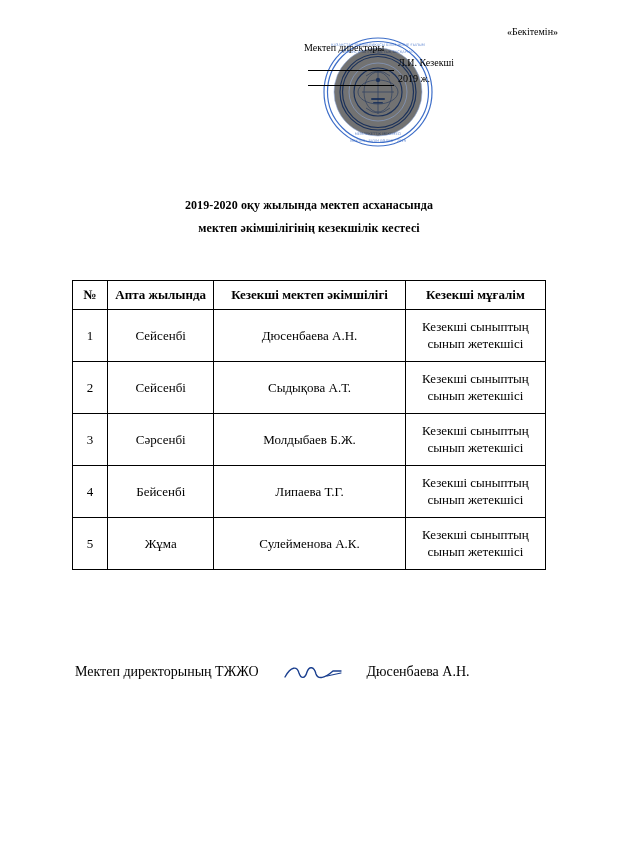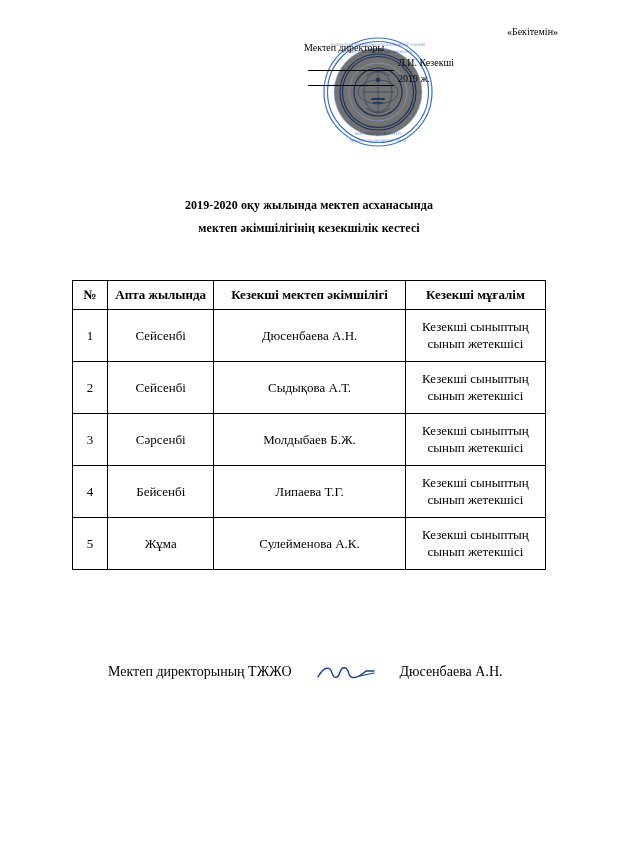--- a/index.html
+++ b/index.html
@@ -124,21 +124,21 @@
   .footer {
     position: absolute;
     top: 664px;
     left: 0;
     width: 618px;
     font-size: 14px;
   }
   .footer-row {
     display: flex;
     align-items: flex-end;
-    padding-left: 108px;
+    padding-left: 75px;
   }
   .footer-label { white-space: nowrap; }
   .footer-sign {
     position: relative;
     width: 108px;
     text-align: center;
   }
   .footer-sign .hand2 {
     font-family: "DejaVu Serif", serif;
     font-style: italic;

